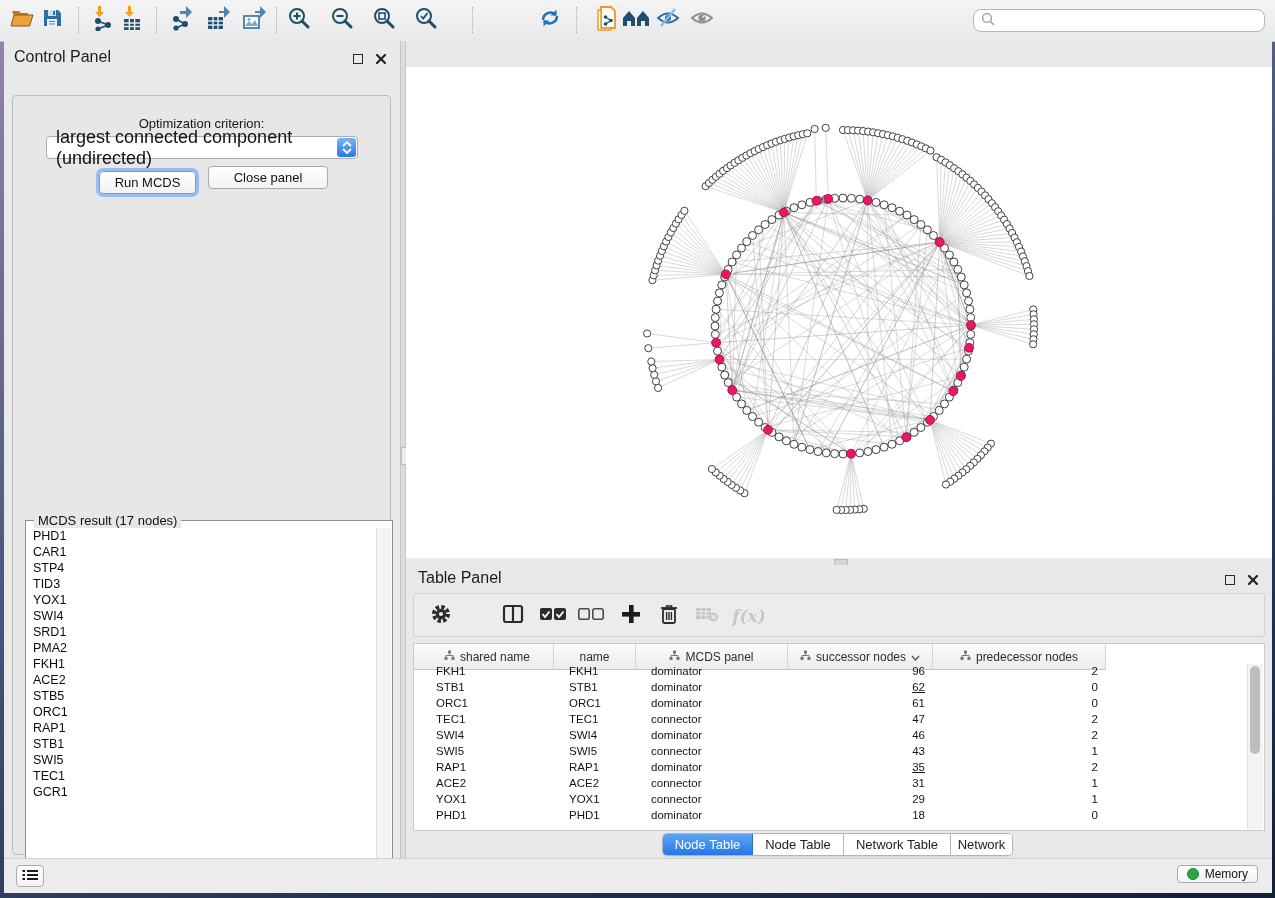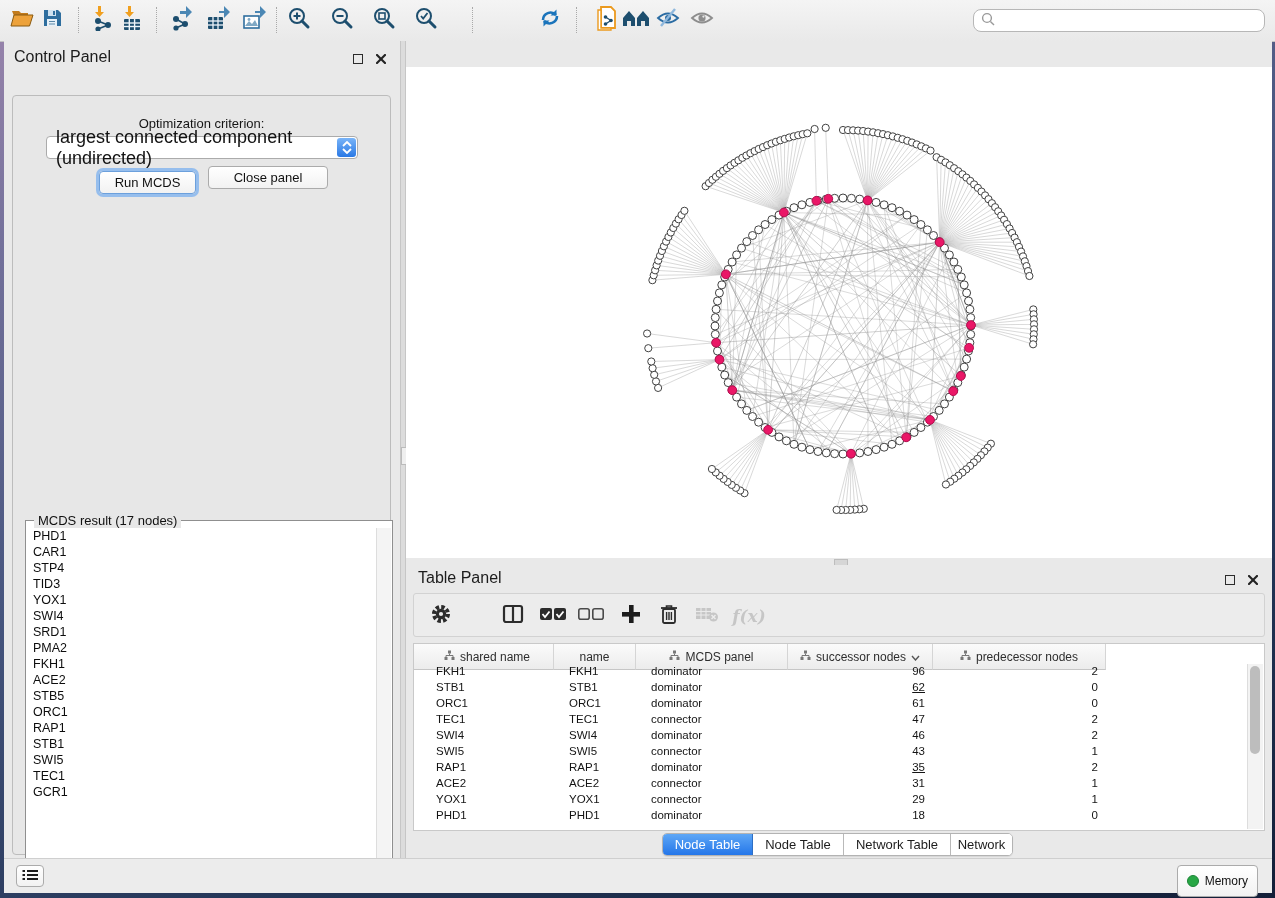--- a/index.html
+++ b/index.html
@@ -69,21 +69,21 @@
     display:flex;align-items:center;justify-content:center;font-size:12px;color:#2e2e2e;box-sizing:border-box;gap:5px;}
   #tp-rows{position:absolute;left:0;top:19px;right:16px;}
   .tr{height:16px;display:flex;align-items:center;}
   .td{font-size:11.5px;color:#141414;box-sizing:border-box;white-space:nowrap;overflow:hidden;}
   #tp-scroll{position:absolute;top:20px;right:1px;bottom:1px;width:15px;background:#f3f3f3;border-left:1px solid #ddd;}
   #tp-thumb{position:absolute;left:2px;top:2px;width:10px;height:88px;background:#bdbdbd;border-radius:5px;}
   #tp-tabs{position:absolute;left:256px;top:268px;}
   
   #status-bar{left:4px;top:858px;width:1268px;height:35px;background:#ececec;border-top:1px solid #cfcfcf;box-sizing:border-box;}
   #sb-left-btn{position:absolute;left:12px;top:6px;width:28px;height:22px;}
-  #memory-btn{position:absolute;right:14px;top:6px;height:32px;padding:0 9px;font-size:12px;gap:6px;display:inline-flex;}
+  #memory-btn{position:absolute;right:14px;top:6px;height:18px;padding:0 9px;font-size:12px;gap:6px;display:inline-flex;}
   .dot{width:10px;height:10px;border-radius:50%;background:#28a745;border:1px solid #1d8437;}
   .disabled{opacity:.45;font-weight:bold;}
   .fx{font-family:"DejaVu Serif",serif;font-style:italic;font-size:17px;color:#9a9a9a;}
 </style>
 </head>
 <body>
 
 <div id="toolbar" class="abs">
   <div class="tb-btn" style="left:6px">
       <span><svg width="26" height="24" viewBox="0 0 26 24">

